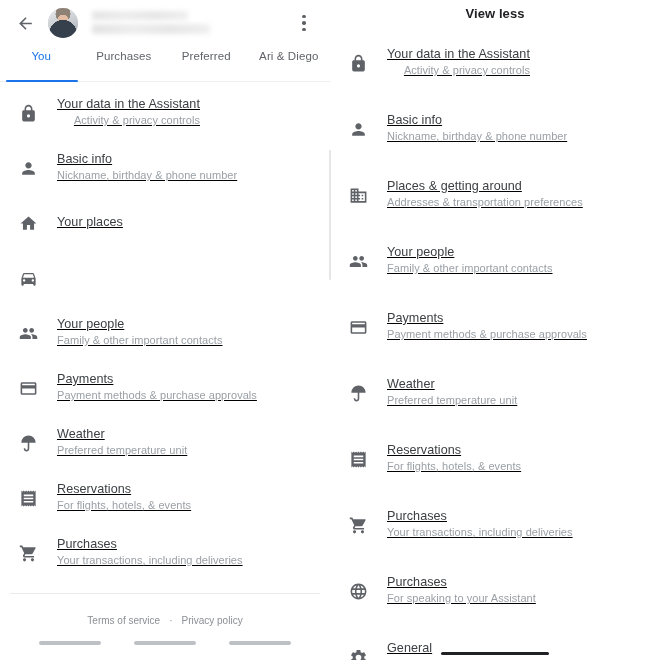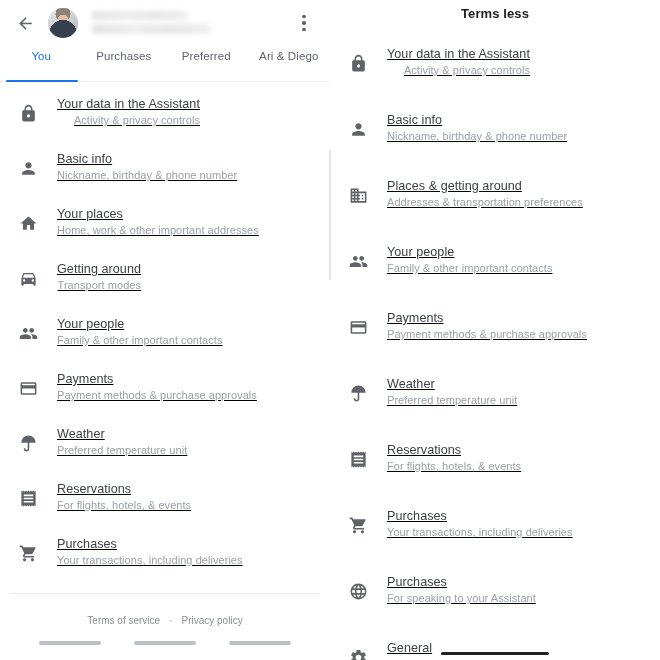--- a/index.html
+++ b/index.html
@@ -194,33 +194,28 @@
       </div>
 
       <div class="row">
         <div class="row-icon">
           <svg width="19" height="19" viewBox="0 0 24 24">
               <path d="M10 20v-6h4v6h5v-8h3L12 3 2 12h3v8z"></path>
             </svg>
         </div>
         <div class="row-text">
           <div class="row-title">Your places</div>
-          <div class="row-sub">Home, work &amp; other important addresses</div>
         </div>
       </div>
 
       <div class="row">
         <div class="row-icon">
           <svg width="19" height="19" viewBox="0 0 24 24">
               <path d="M18.92 6.01C18.72 5.42 18.16 5 17.5 5h-11c-.66 0-1.21.42-1.42 1.01L3 12v8c0 .55.45 1 1 1h1c.55 0 1-.45 1-1v-1h12v1c0 .55.45 1 1 1h1c.55 0 1-.45 1-1v-8l-2.08-5.99zM6.5 16c-.83 0-1.5-.67-1.5-1.5S5.67 13 6.5 13s1.5.67 1.5 1.5S7.33 16 6.5 16zm11 0c-.83 0-1.5-.67-1.5-1.5s.67-1.5 1.5-1.5 1.5.67 1.5 1.5-.67 1.5-1.5 1.5zM5 11l1.5-4.5h11L19 11H5z"></path>
             </svg>
-        </div>
-        <div class="row-text">
-          <div class="row-title">Getting around</div>
-          <div class="row-sub">Transport modes</div>
         </div>
       </div>
 
       <div class="row">
         <div class="row-icon">
           <svg width="19" height="19" viewBox="0 0 24 24">
               <path d="M16 11c1.66 0 2.99-1.34 2.99-3S17.66 5 16 5c-1.66 0-3 1.34-3 3s1.34 3 3 3zm-8 0c1.66 0 2.99-1.34 2.99-3S9.66 5 8 5C6.34 5 5 6.34 5 8s1.34 3 3 3zm0 2c-2.33 0-7 1.17-7 3.5V19h14v-2.5c0-2.33-4.67-3.5-7-3.5zm8 0c-.29 0-.62.02-.97.05 1.16.84 1.97 1.97 1.97 3.45V19h6v-2.5c0-2.33-4.67-3.5-7-3.5z"></path>
             </svg>
         </div>
         <div class="row-text">
@@ -289,21 +284,21 @@
     <div class="navbar">
       <span class="nav-pill"></span>
       <span class="nav-pill"></span>
       <span class="nav-pill"></span>
     </div>
   </div>
 
   <div class="panel panel-right">
 
     <div class="view-less">
-      <span>Terms less</span>
+      <span>View less</span>
     </div>
 
     <div class="right-scroll">
 
       <div class="row">
         <div class="row-icon">
           <svg width="19" height="19" viewBox="0 0 24 24">
               <path d="M18 8h-1V6c0-2.76-2.24-5-5-5S7 3.24 7 6v2H6c-1.1 0-2 .9-2 2v10c0 1.1.9 2 2 2h12c1.1 0 2-.9 2-2V10c0-1.1-.9-2-2-2zM9 6c0-1.66 1.34-3 3-3s3 1.34 3 3v2H9V6zm3 11c-1.1 0-2-.9-2-2s.9-2 2-2 2 .9 2 2-.9 2-2 2z"></path>
             </svg>
         </div>

